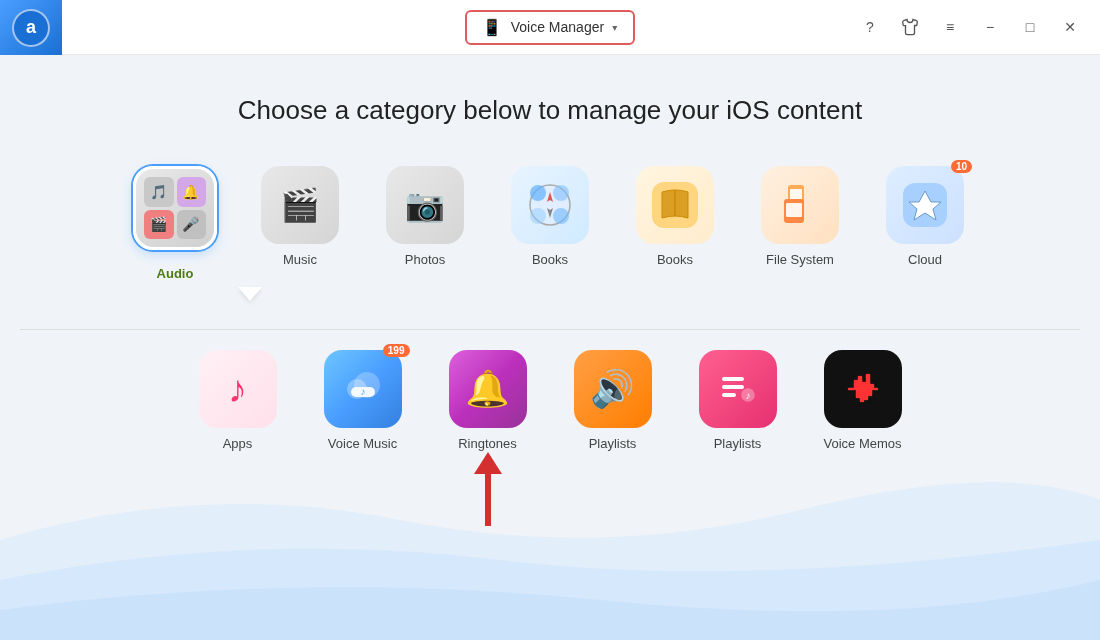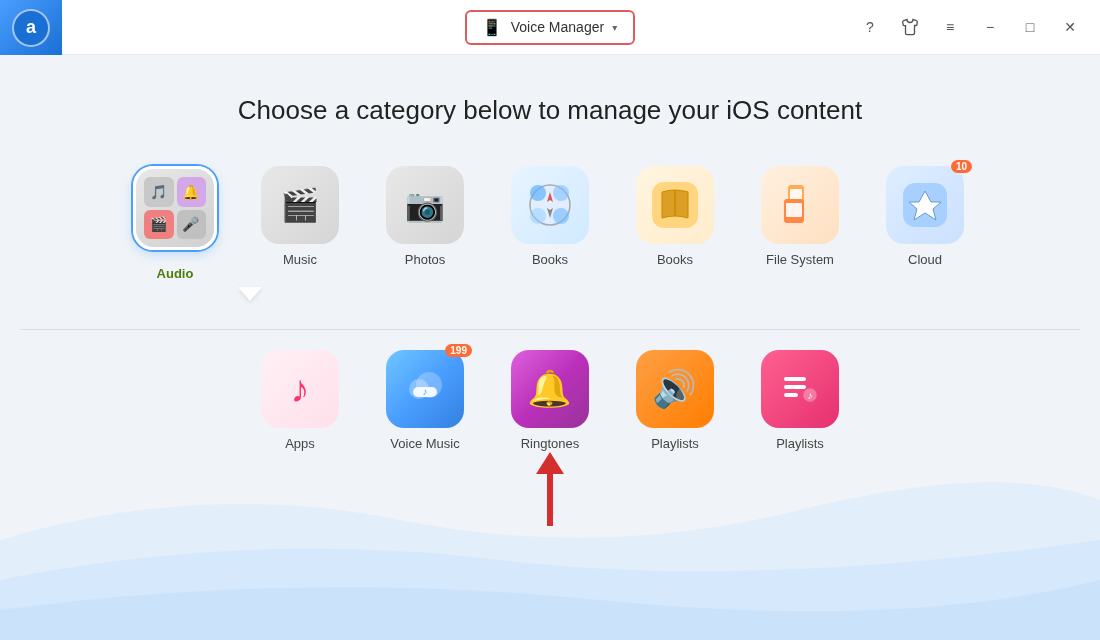--- a/index.html
+++ b/index.html
@@ -421,16 +421,38 @@
           <rect x="4" y="8" width="22" height="4" rx="2" fill="white"></rect>
           <rect x="4" y="16" width="22" height="4" rx="2" fill="white"></rect>
           <rect x="4" y="24" width="14" height="4" rx="2" fill="white"></rect>
           <circle cx="30" cy="26" r="6" fill="white" opacity="0.3" stroke="white" stroke-width="1.5"></circle>
           <text x="30" y="30" text-anchor="middle" font-size="10" fill="white">♪</text>
         </svg>
       </div>
       <span class="category-label">Playlists</span>
     </div>
 
+    <div class="category-item">
+      <div class="category-icon-wrap icon-voicememos" style="display:flex;align-items:center;justify-content:center;border-radius:18px;">
+        <svg width="44" height="44" viewBox="0 0 44 44">
+          <rect width="44" height="44" rx="12" fill="#111"></rect>
+          <g transform="translate(22,22)">
+            <line x1="-14" y1="0" x2="-10" y2="0" stroke="#ff3333" stroke-width="2.5" stroke-linecap="round"></line>
+            <line x1="-8" y1="0" x2="-8" y2="-8" stroke="#ff3333" stroke-width="2.5" stroke-linecap="round"></line>
+            <line x1="-6" y1="-8" x2="-6" y2="8" stroke="#ff3333" stroke-width="2.5" stroke-linecap="round"></line>
+            <line x1="-4" y1="8" x2="-4" y2="-12" stroke="#ff3333" stroke-width="2.5" stroke-linecap="round"></line>
+            <line x1="-2" y1="-12" x2="-2" y2="12" stroke="#ff3333" stroke-width="2.5" stroke-linecap="round"></line>
+            <line x1="0" y1="12" x2="0" y2="-6" stroke="#ff3333" stroke-width="2.5" stroke-linecap="round"></line>
+            <line x1="2" y1="-6" x2="2" y2="10" stroke="#ff3333" stroke-width="2.5" stroke-linecap="round"></line>
+            <line x1="4" y1="10" x2="4" y2="-14" stroke="#ff3333" stroke-width="2.5" stroke-linecap="round"></line>
+            <line x1="6" y1="-14" x2="6" y2="6" stroke="#ff3333" stroke-width="2.5" stroke-linecap="round"></line>
+            <line x1="8" y1="6" x2="8" y2="-4" stroke="#ff3333" stroke-width="2.5" stroke-linecap="round"></line>
+            <line x1="10" y1="-4" x2="10" y2="0" stroke="#ff3333" stroke-width="2.5" stroke-linecap="round"></line>
+            <line x1="12" y1="0" x2="14" y2="0" stroke="#ff3333" stroke-width="2.5" stroke-linecap="round"></line>
+          </g>
+        </svg>
+      </div>
+      <span class="category-label">Voice Memos</span>
+    </div>
 
   </div>
 
 </div>
 
 </body></html>

